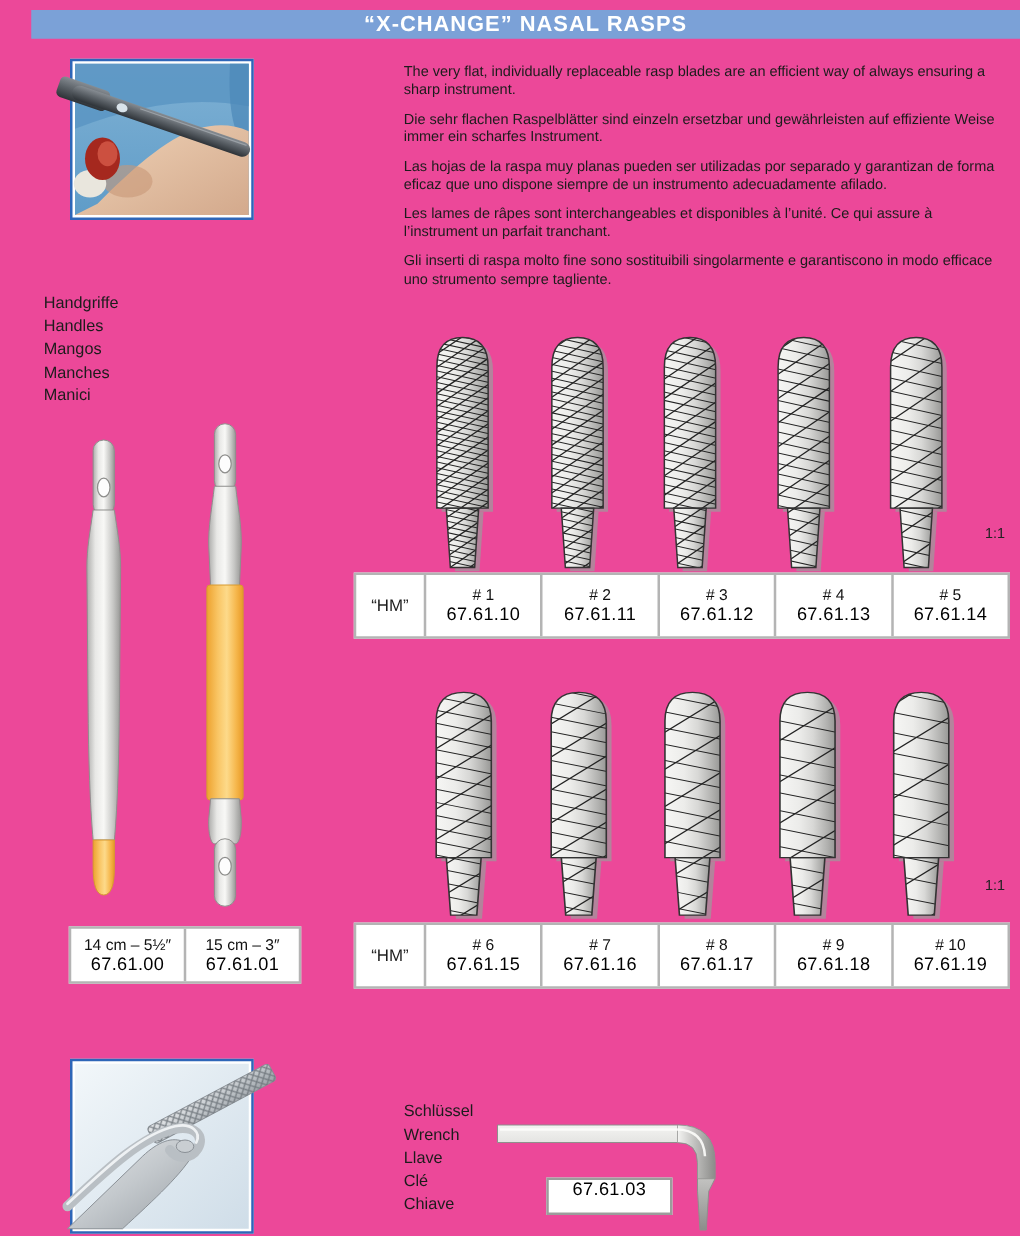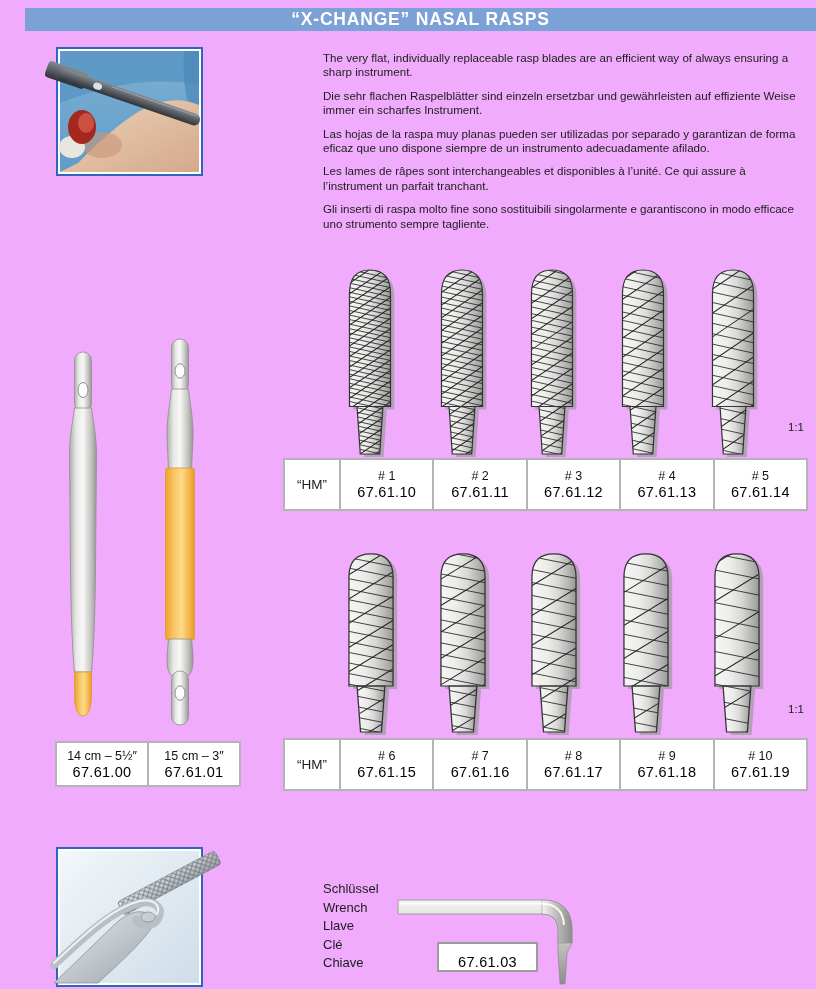--- a/index.html
+++ b/index.html
@@ -1,16 +1,16 @@
 <!DOCTYPE html>
 <html><head>
 <meta charset="utf-8">
 <style>
   html,body{margin:0;padding:0;background:#ffffff;}
-  .page{position:relative;width:816px;height:989px;background:#f0abfc;overflow:hidden;
+  .page{position:relative;width:816px;height:989px;background:#ec4899;overflow:hidden;
         font-family:"Liberation Sans",sans-serif;color:#1c1c1c;}
   
   .titlebar{position:absolute;left:25px;right:0;top:8px;height:23px;background:#7ba1d7;
             color:#fff;font-weight:bold;font-size:17.5px;line-height:23px;text-align:center;
             letter-spacing:0.8px;}
   
   .photo{position:absolute;border:2px solid #2e66b8;background:#fff;padding:2px;}
   .photo svg{display:block;}
   
   .intro{position:absolute;left:323px;top:51px;width:482px;font-size:11.6px;line-height:14.4px;}
@@ -25,21 +25,21 @@
   .ptable .hm{flex:0 0 54px;font-weight:normal;font-size:13.5px;}
   .num{font-size:12.5px;color:#111;margin-bottom:1px;}
   .code{font-size:14.5px;font-weight:normal;letter-spacing:0.3px;color:#000;}
   
   .blade-slot{position:absolute;}
   .row1{width:54px;height:188px;top:267px;}
   .row2{width:58px;height:182px;top:551px;}
   .scale{position:absolute;font-size:11.5px;color:#222;}
   
   .codebox{position:absolute;left:437px;top:942px;width:97px;height:26px;border:2px solid #9c9c9c;
-           display:flex;align-items:flex-end;justify-content:center;background:#fff;}
+           display:flex;align-items:flex-start;justify-content:center;background:#fff;}
   svg{overflow:visible;}
 </style>
 </head>
 <body>
 
 <div class="page">
 
   <div class="titlebar">“X-CHANGE” NASAL RASPS</div>
 
   <div class="photo" style="left:56px;top:47px;">
@@ -77,20 +77,27 @@
   </div>
 
   <div class="intro">
     <p>The very flat, individually replaceable rasp blades are an efficient way of always ensuring a sharp instrument.</p>
     <p>Die sehr flachen Raspelblätter sind einzeln ersetzbar und gewährleisten auf effiziente Weise immer ein scharfes Instrument.</p>
     <p>Las hojas de la raspa muy planas pueden ser utilizadas por separado y garantizan de forma eficaz que uno dispone siempre de un instrumento adecuadamente afilado.</p>
     <p>Les lames de râpes sont interchangeables et disponibles à l’unité. Ce qui assure à l’instrument un parfait tranchant.</p>
     <p>Gli inserti di raspa molto fine sono sostituibili singolarmente e garantiscono in modo efficace uno strumento sempre tagliente.</p>
   </div>
 
+  <div class="labelstack" style="left:35px;top:233px;">
+    <div>Handgriffe</div>
+    <div>Handles</div>
+    <div>Mangos</div>
+    <div>Manches</div>
+    <div>Manici</div>
+  </div>
 
   <svg style="position:absolute;left:60px;top:350px;" width="46" height="368" viewBox="0 0 46 368">
     <defs>
       <linearGradient id="silv" x1="0" y1="0" x2="1" y2="0">
         <stop offset="0" stop-color="#adadab"></stop>
           <stop offset="0.25" stop-color="#e8e8e6"></stop>
         <stop offset="0.5" stop-color="#f8f8f6"></stop>
           <stop offset="0.78" stop-color="#c7c7c5"></stop>
         <stop offset="1" stop-color="#979795"></stop>
       </linearGradient>

